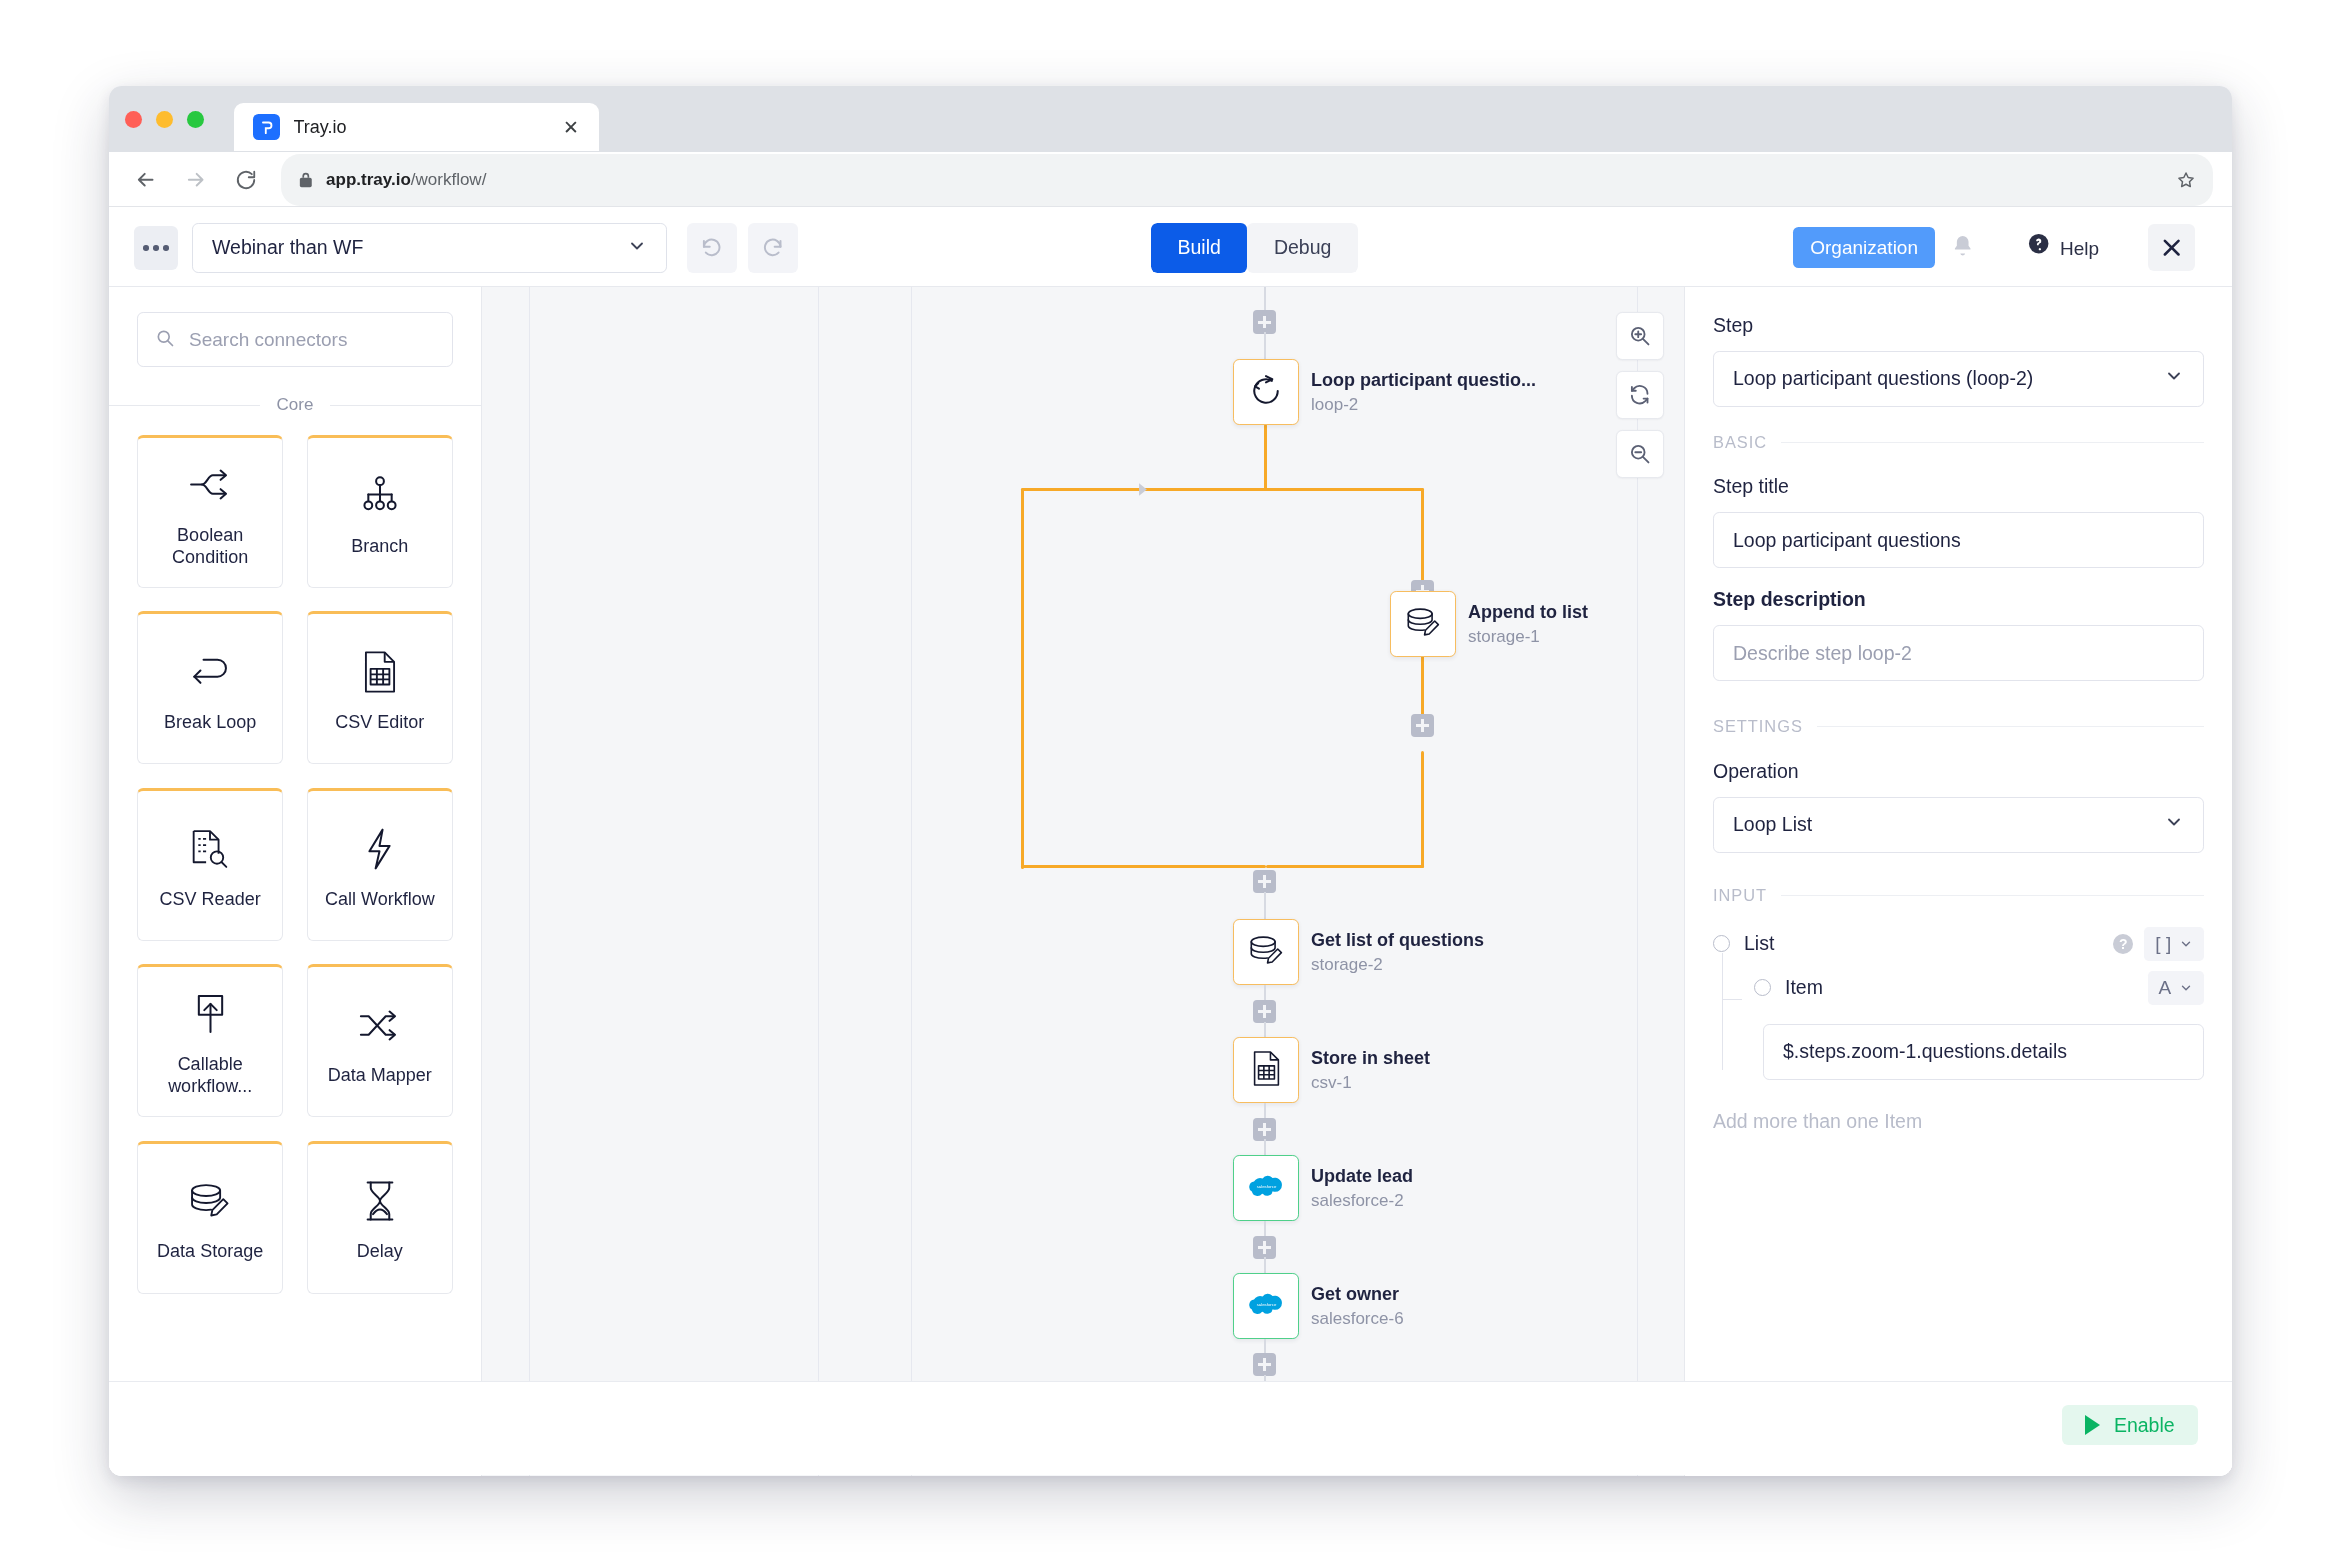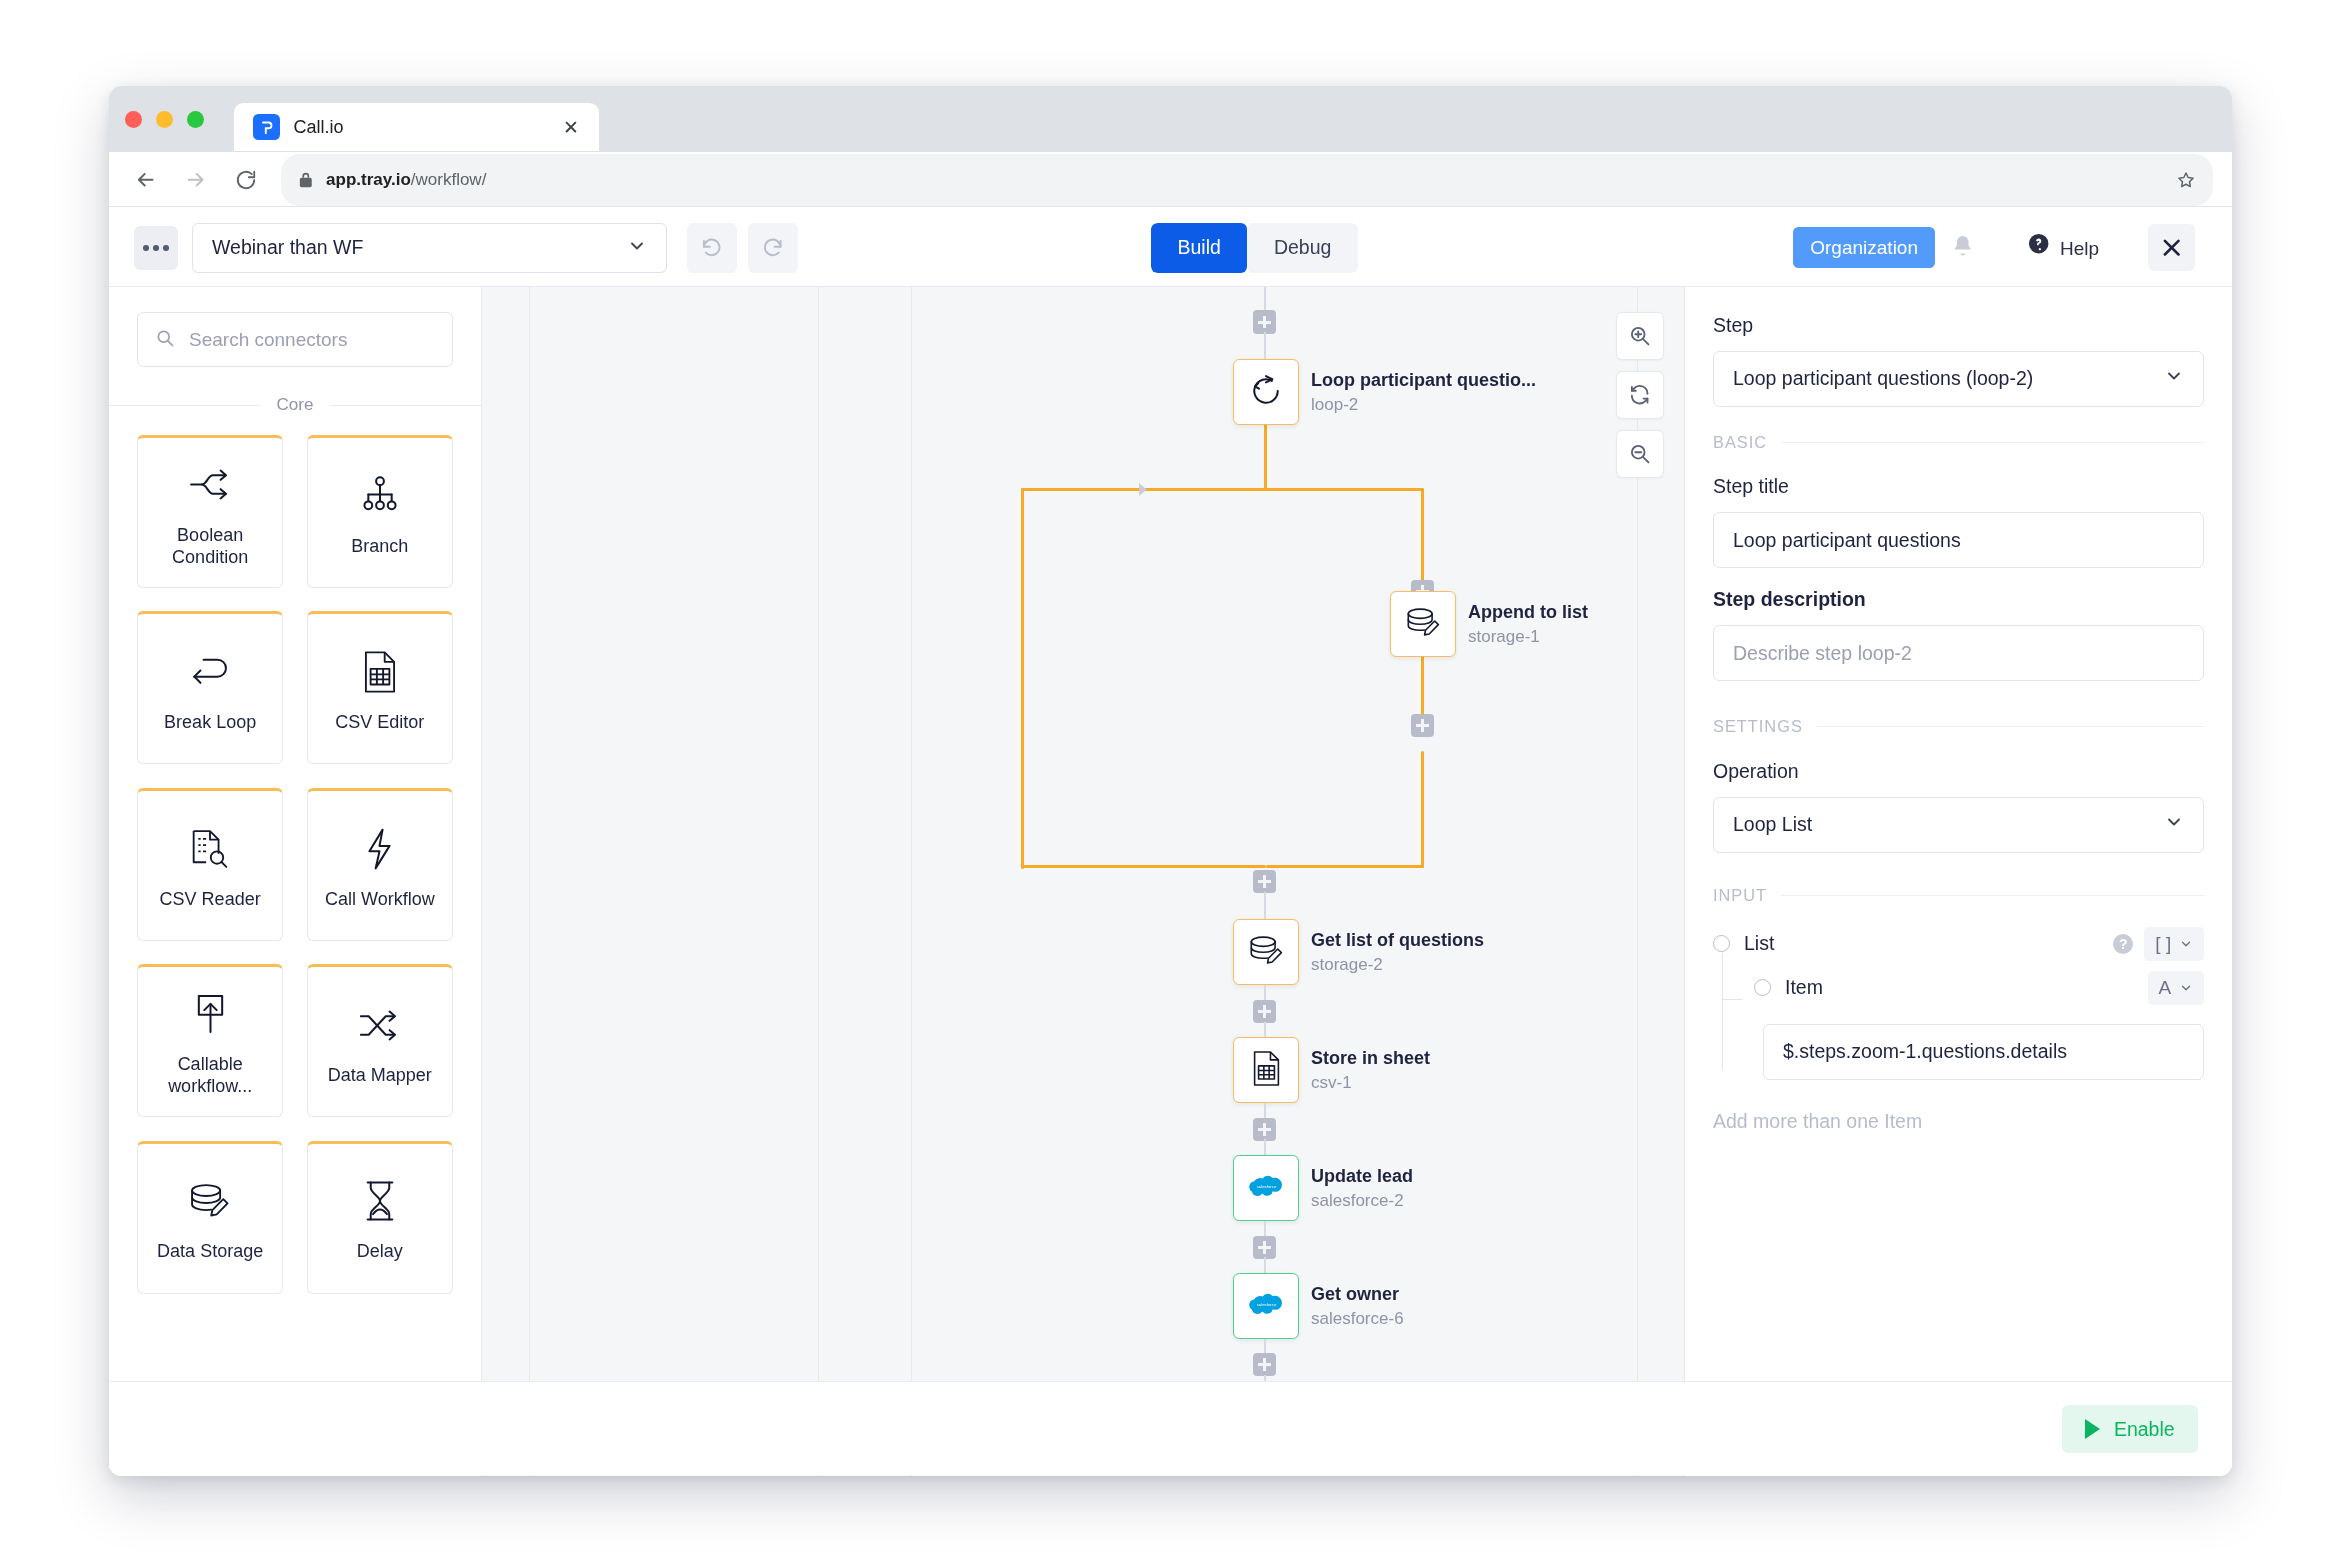--- a/index.html
+++ b/index.html
@@ -253,21 +253,21 @@
     font-size: 19.5px; color:#1f2340;
   }
   .addmore { font-size: 19.5px; color:#b8bcca; margin-top: 30px; }
 
   
   .footer {
     position:absolute; left:0; bottom:0; width:2123px; height:94px;
     background:#ffffff; border-top:0.8px solid #e9ebf0;
   }
   .enable-btn {
-    position:absolute; right: 34px; top: 23.4px; height: 48px;
+    position:absolute; right: 34px; top: 23.4px; height: 40px;
     background:#e4f7ee; border-radius:6.2px;
     display:flex; align-items:center; gap: 14px; padding: 0 23.4px;
     color:#0ab463; font-size: 19.5px;
   }
   .tri {
     width:0; height:0; border-left: 15.6px solid #0ab463;
     border-top: 10px solid transparent; border-bottom: 10px solid transparent;
   }
 </style>
 </head>
@@ -282,21 +282,21 @@
         <span class="dot yellow"></span>
         <span class="dot green"></span>
       </div>
       <div class="tab">
         <span class="favicon">
           <svg width="17" height="17" viewBox="0 0 24 24" fill="none">
             <path d="M7 5h8a4 4 0 0 1 0 8h-4v7" stroke="#fff" stroke-width="2.6" stroke-linecap="round"></path>
             <circle cx="10.5" cy="9" r="1.6" fill="#1d6fff"></circle>
           </svg>
         </span>
-        <span class="tabtitle">Call.io</span>
+        <span class="tabtitle">Tray.io</span>
         <span class="tabclose">✕</span>
       </div>
     </div>
 
     <div class="urlbar-row">
       <span class="navbtn">
         <svg width="23.4" height="23.4" viewBox="0 0 24 24" fill="none" stroke="currentColor" stroke-width="2" stroke-linecap="round" stroke-linejoin="round">
             <path d="M19 12H5M11 6l-6 6 6 6"></path>
           </svg>
       </span>

